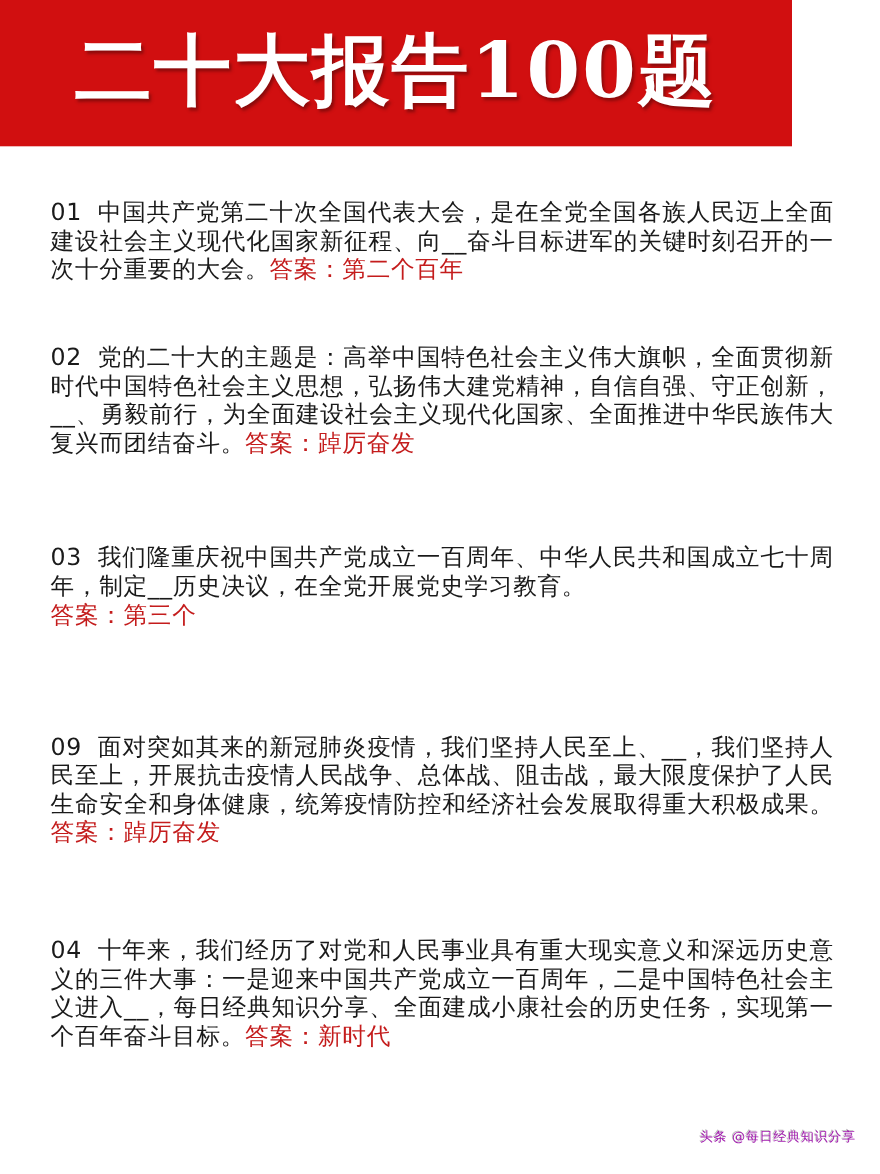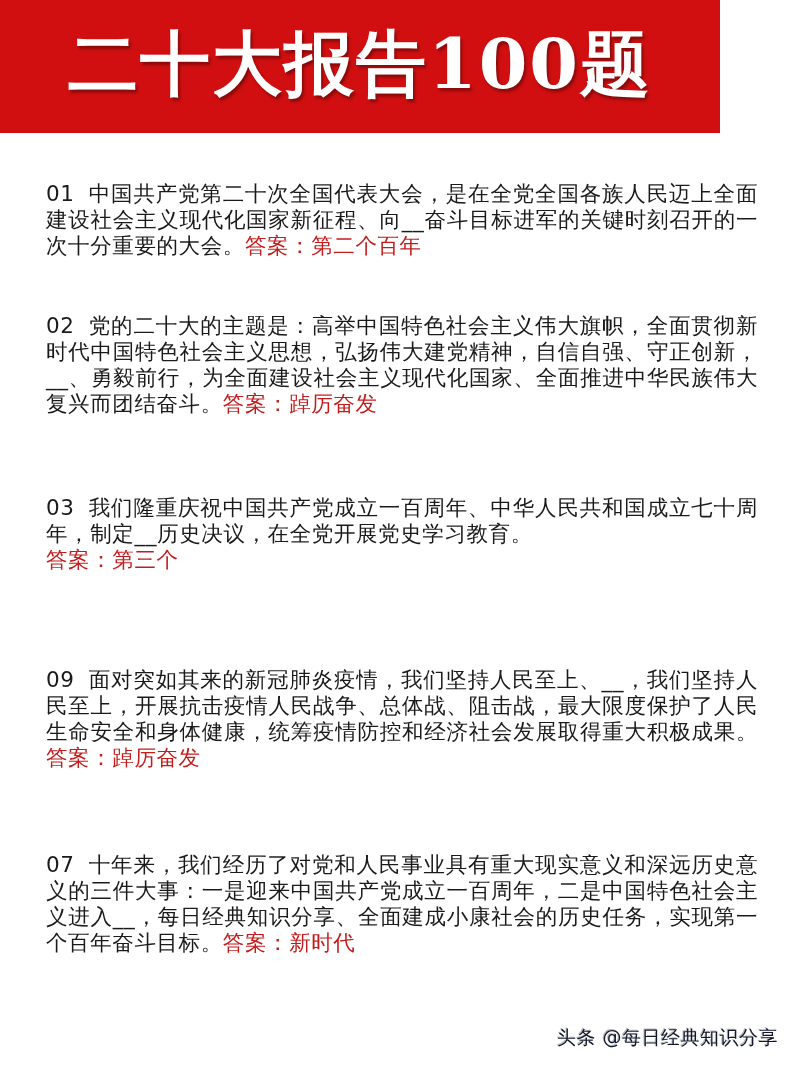--- a/index.html
+++ b/index.html
@@ -36,21 +36,21 @@
   }
   .item .num { margin-right: 14px; }
   .answer { color: #c41c1c; }
   #item-1 { position: absolute; top: 0; }
   #item-2 { position: absolute; top: 132px; }
   #item-3 { position: absolute; top: 314px; }
   #item-4 { position: absolute; top: 486px; }
   #item-5 { position: absolute; top: 671px; }
   .watermark {
     position: absolute; right: 22px; top: 1025px;
-    font-size: 19px; color: #0f172a;
+    font-size: 12px; color: #a21caf;
     text-shadow: 1px 1px 0 #ffffff, -1px -1px 0 #bbbbbb;
     letter-spacing: 0.5px;
   }
 </style>
 </head>
 <body>
 
 <div class="header">
   <div class="header-title">二十大报告100题</div>
 </div>
@@ -62,17 +62,17 @@
   <p class="item" id="item-2">
     <span class="num">02</span><span>党的二十大的主题是：高举中国特色社会主义伟大旗帜，全面贯彻新时代中国特色社会主义思想，弘扬伟大建党精神，自信自强、守正创新，__、勇毅前行，为全面建设社会主义现代化国家、全面推进中华民族伟大复兴而团结奋斗。</span><span class="answer">答案：</span><span class="answer">踔厉奋发</span>
   </p>
   <p class="item" id="item-3">
     <span class="num">03</span><span>我们隆重庆祝中国共产党成立一百周年、中华人民共和国成立七十周年，制定__历史决议，在全党开展党史学习教育。</span><br><span class="answer">答案：</span><span class="answer">第三个</span>
   </p>
   <p class="item" id="item-4">
     <span class="num">09</span><span>面对突如其来的新冠肺炎疫情，我们坚持人民至上、__，我们坚持人民至上，开展抗击疫情人民战争、总体战、阻击战，最大限度保护了人民生命安全和身体健康，统筹疫情防控和经济社会发展取得重大积极成果。</span><span class="answer">答案：</span><span class="answer">踔厉奋发</span>
   </p>
   <p class="item" id="item-5">
-    <span class="num">07</span><span>十年来，我们经历了对党和人民事业具有重大现实意义和深远历史意义的三件大事：一是迎来中国共产党成立一百周年，二是中国特色社会主义进入__，每日经典知识分享、全面建成小康社会的历史任务，实现第一个百年奋斗目标。</span><span class="answer">答案：</span><span class="answer">新时代</span>
+    <span class="num">04</span><span>十年来，我们经历了对党和人民事业具有重大现实意义和深远历史意义的三件大事：一是迎来中国共产党成立一百周年，二是中国特色社会主义进入__，每日经典知识分享、全面建成小康社会的历史任务，实现第一个百年奋斗目标。</span><span class="answer">答案：</span><span class="answer">新时代</span>
   </p>
 </div>
 
 <div class="watermark">头条 @每日经典知识分享</div>
 
 </body></html>

